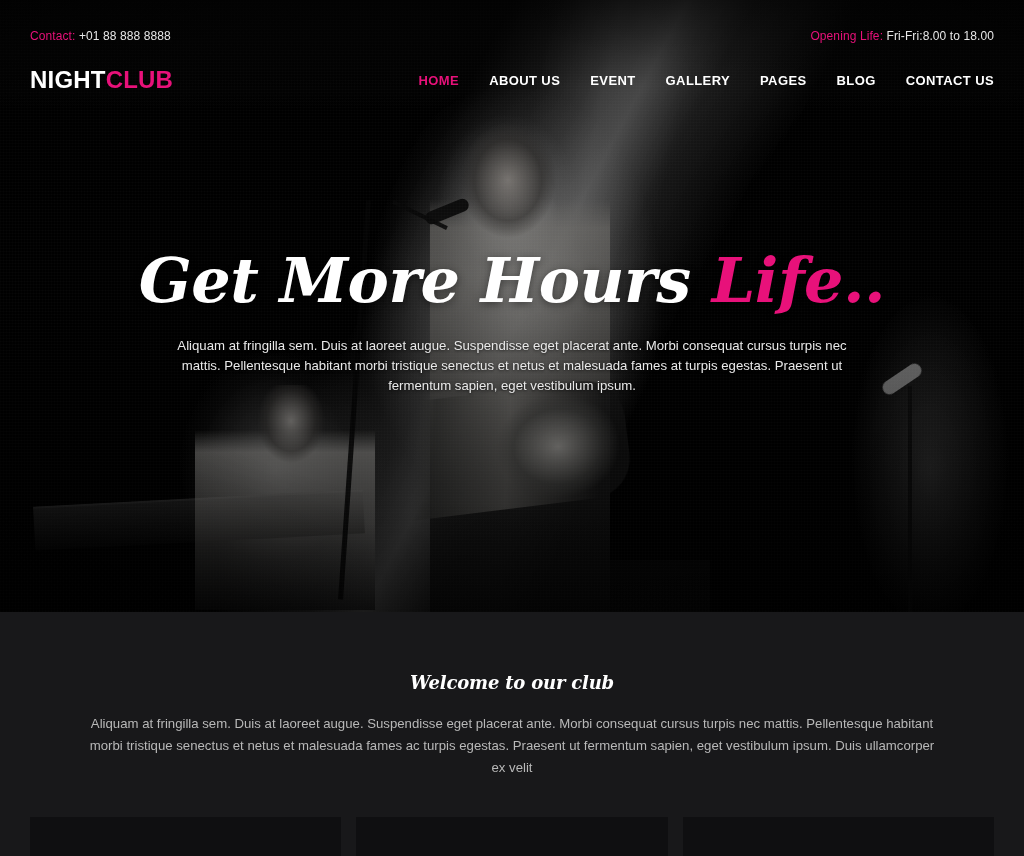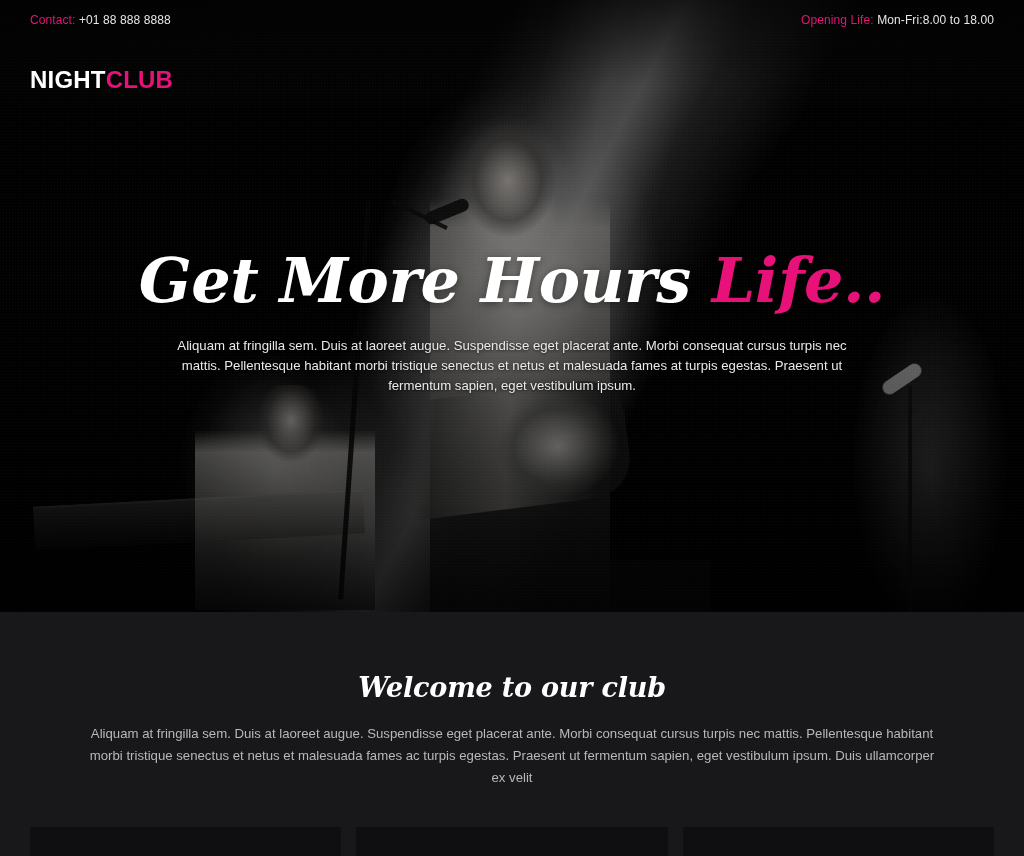--- a/index.html
+++ b/index.html
@@ -80,21 +80,21 @@
   .amp{ position:absolute; left:590px; top:560px; width:120px; height:52px; background:rgba(8,8,8,.92); }
   .hero-vignette{
     position:absolute; inset:0;
     background:
       radial-gradient(ellipse 120% 105% at 50% 45%, rgba(0,0,0,0) 35%, rgba(0,0,0,.55) 80%, rgba(0,0,0,.8) 100%),
       linear-gradient(180deg, rgba(0,0,0,.72) 0%, rgba(0,0,0,.25) 14%, rgba(0,0,0,.12) 45%, rgba(0,0,0,.55) 100%);
   }
 
   
   .topbar{
-    position:absolute; left:0; top:0; width:1024px; height:40px;
+    position:absolute; left:0; top:16px; width:1024px; height:40px;
     display:flex; align-items:center; justify-content:space-between;
     padding:0 30px; z-index:6;
     font-size:12px; letter-spacing:.1px;
   }
   .tb-label{ color:#e8117a; }
   .tb-value{ color:#e7e7e7; }
 
   
   .navbar{
     position:absolute; left:0; top:55px; width:1024px; height:50px;
@@ -142,21 +142,21 @@
     position:relative;
     width:1024px;
     background:#18181a;
     padding-top:60px;
     text-align:center;
   }
   .welcome-title{
     font-family:"DejaVu Serif", serif;
     font-style:italic;
     font-weight:bold;
-    font-size:27px;
+    font-size:18px;
     color:#ffffff;
     letter-spacing:-.2px;
   }
   .welcome-text{
     margin:20px auto 0;
     width:852px;
     font-size:13.2px;
     line-height:22px;
     color:#b8b8b8;
   }
@@ -196,28 +196,37 @@
   <div class="hero-grain"></div>
   <div class="hero-vignette"></div>
 
   <div class="topbar">
     <div>
       <span class="tb-label">Contact:</span>
       <span class="tb-value">+01 88 888 8888</span>
     </div>
     <div>
       <span class="tb-label">Opening Life:</span>
-      <span class="tb-value">Mon-Fri:8.00 to 18.00</span>
+      <span class="tb-value">Fri-Fri:8.00 to 18.00</span>
     </div>
   </div>
 
   <div class="navbar">
     <div class="logo">
       <span class="a">NIGHT</span><span class="b">CLUB</span>
     </div>
+    <nav class="menu">
+      <a href="#" class="active">HOME</a>
+      <a href="#">ABOUT US</a>
+      <a href="#">EVENT</a>
+      <a href="#">GALLERY</a>
+      <a href="#">PAGES</a>
+      <a href="#">BLOG</a>
+      <a href="#">CONTACT US</a>
+    </nav>
   </div>
 
   <div class="hero-content">
     <h1 class="hero-title"><span>Get More Hours </span><span class="accent">Life..</span></h1>
     <p class="hero-text">Aliquam at fringilla sem. Duis at laoreet augue. Suspendisse eget placerat ante. Morbi consequat cursus turpis nec mattis. Pellentesque habitant morbi tristique senectus et netus et malesuada fames at turpis egestas. Praesent ut fermentum sapien, eget vestibulum ipsum.</p>
   </div>
 </div>
 
 <div class="welcome">
   <h2 class="welcome-title">Welcome to our club</h2>

